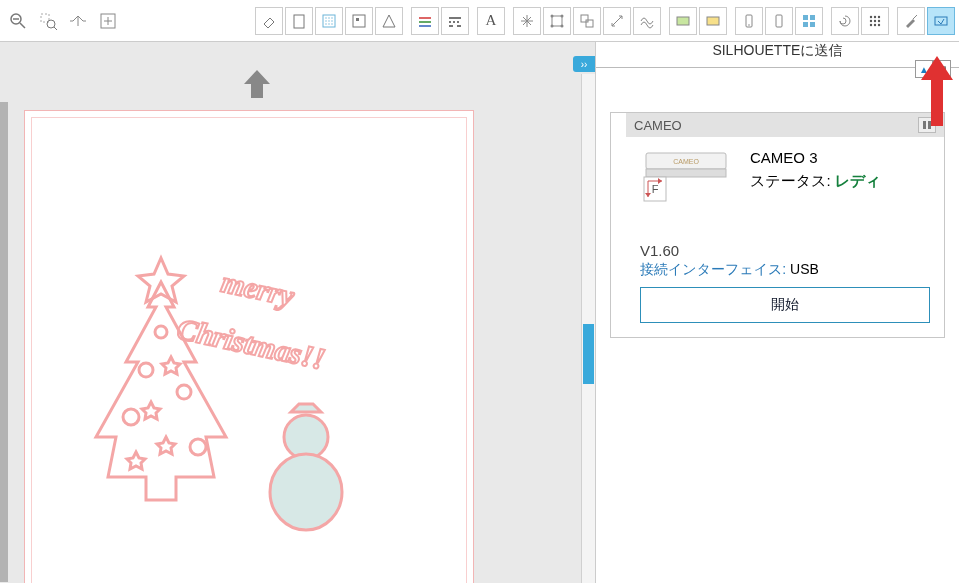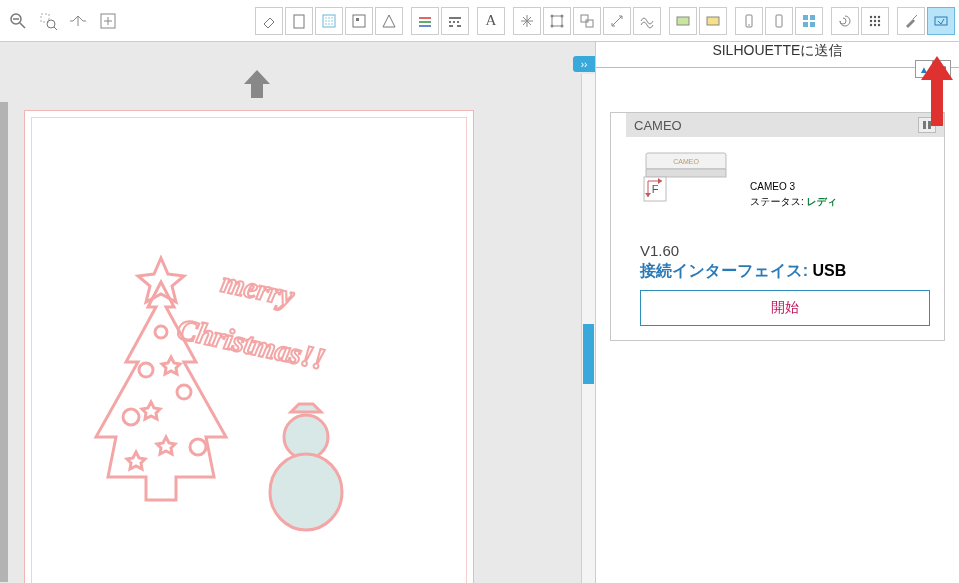--- a/index.html
+++ b/index.html
@@ -169,29 +169,29 @@
   border:1px solid #bbb;
   display:flex;align-items:center;justify-content:center;
 }
 .dc-body {
   padding:10px 14px 14px 14px;
 }
 .dc-row { display:flex; gap:18px; align-items:flex-start; }
 .dc-img {
   width: 92px;
 }
-.dc-info { font-size:10px; line-height:1.5;margin-top:32px; }
+.dc-info { font-size:15px; line-height:1.5; }
 .ready { color:#15803d; font-weight:bold; }
 .dc-ver { font-size:15px; margin-top:32px; color:#444; }
-.dc-conn { font-size:16px; margin-top:2px;font-weight:bold; }
+.dc-conn { font-size:14px; margin-top:2px; }
 .dc-conn .lbl { color:#2a7ab8; }
 .start-btn {
   margin-top:8px;
   border:1px solid #2d8fb9;
-  color:#be185d;
+  color:#0f172a;
   background:#fff;
   text-align:center;
   padding:8px 0;
   font-size:14px;
   cursor:pointer;
 }
 </style>
 </head>
 <body>
 

